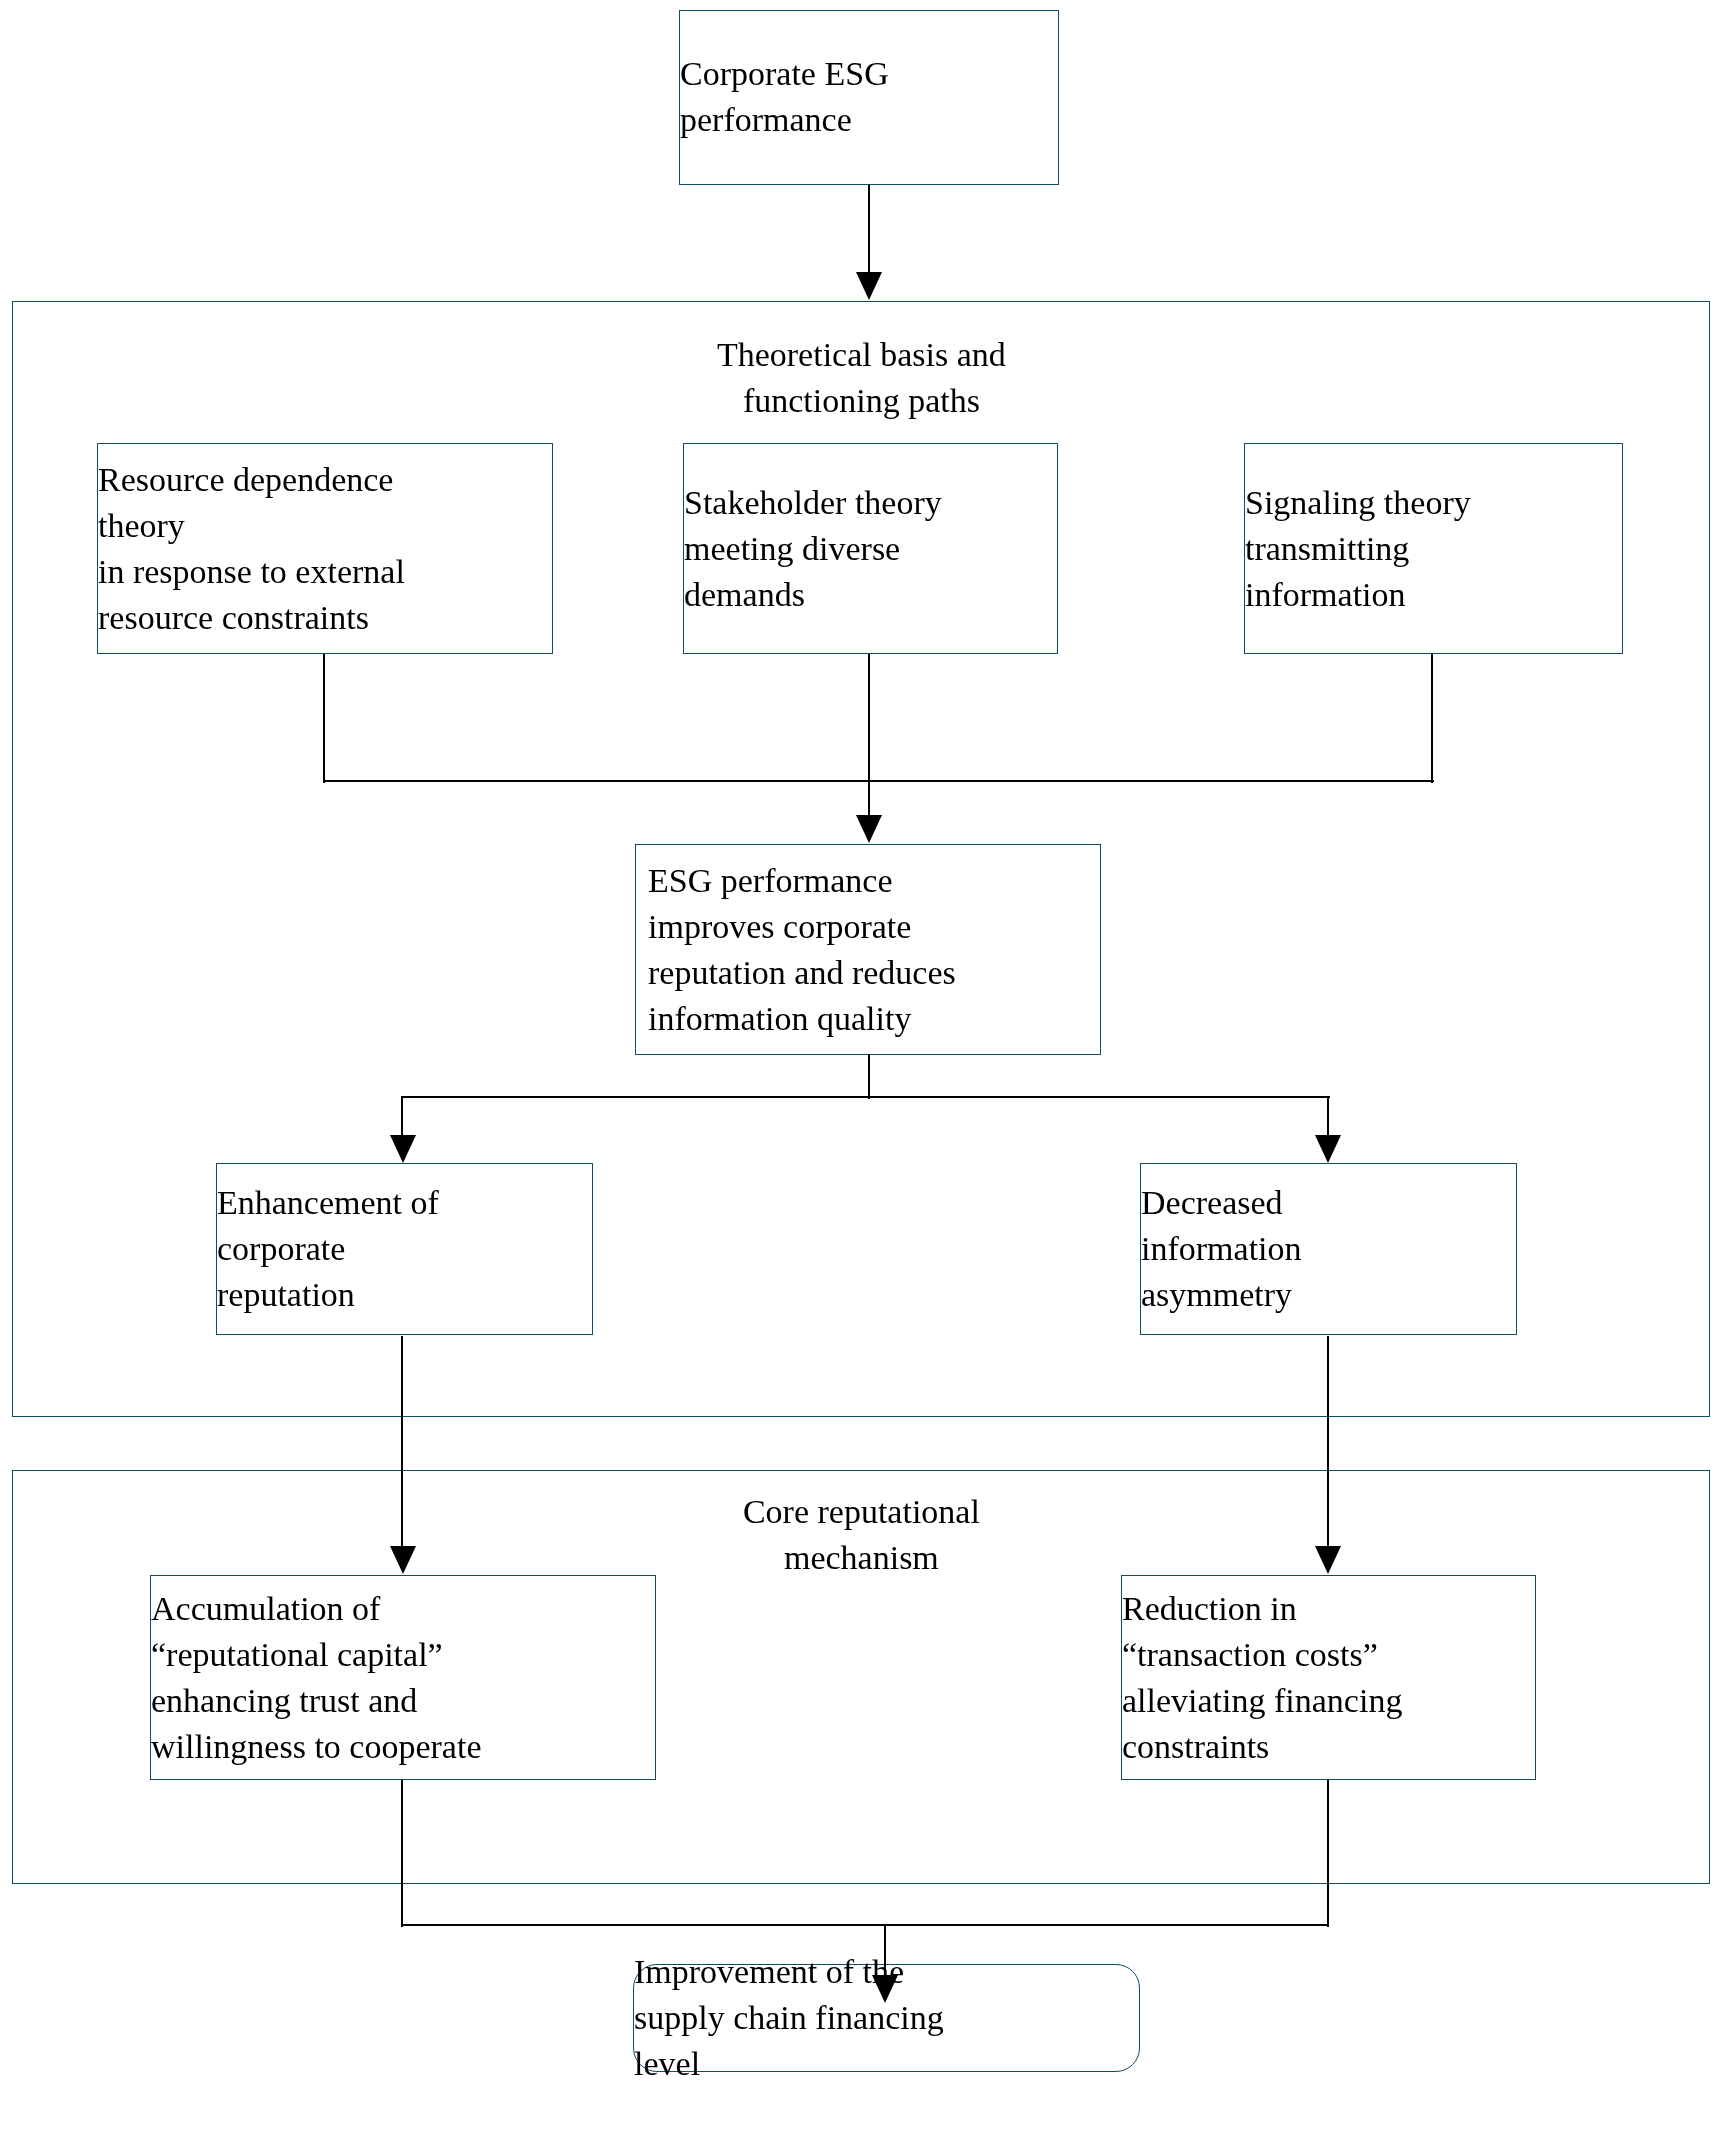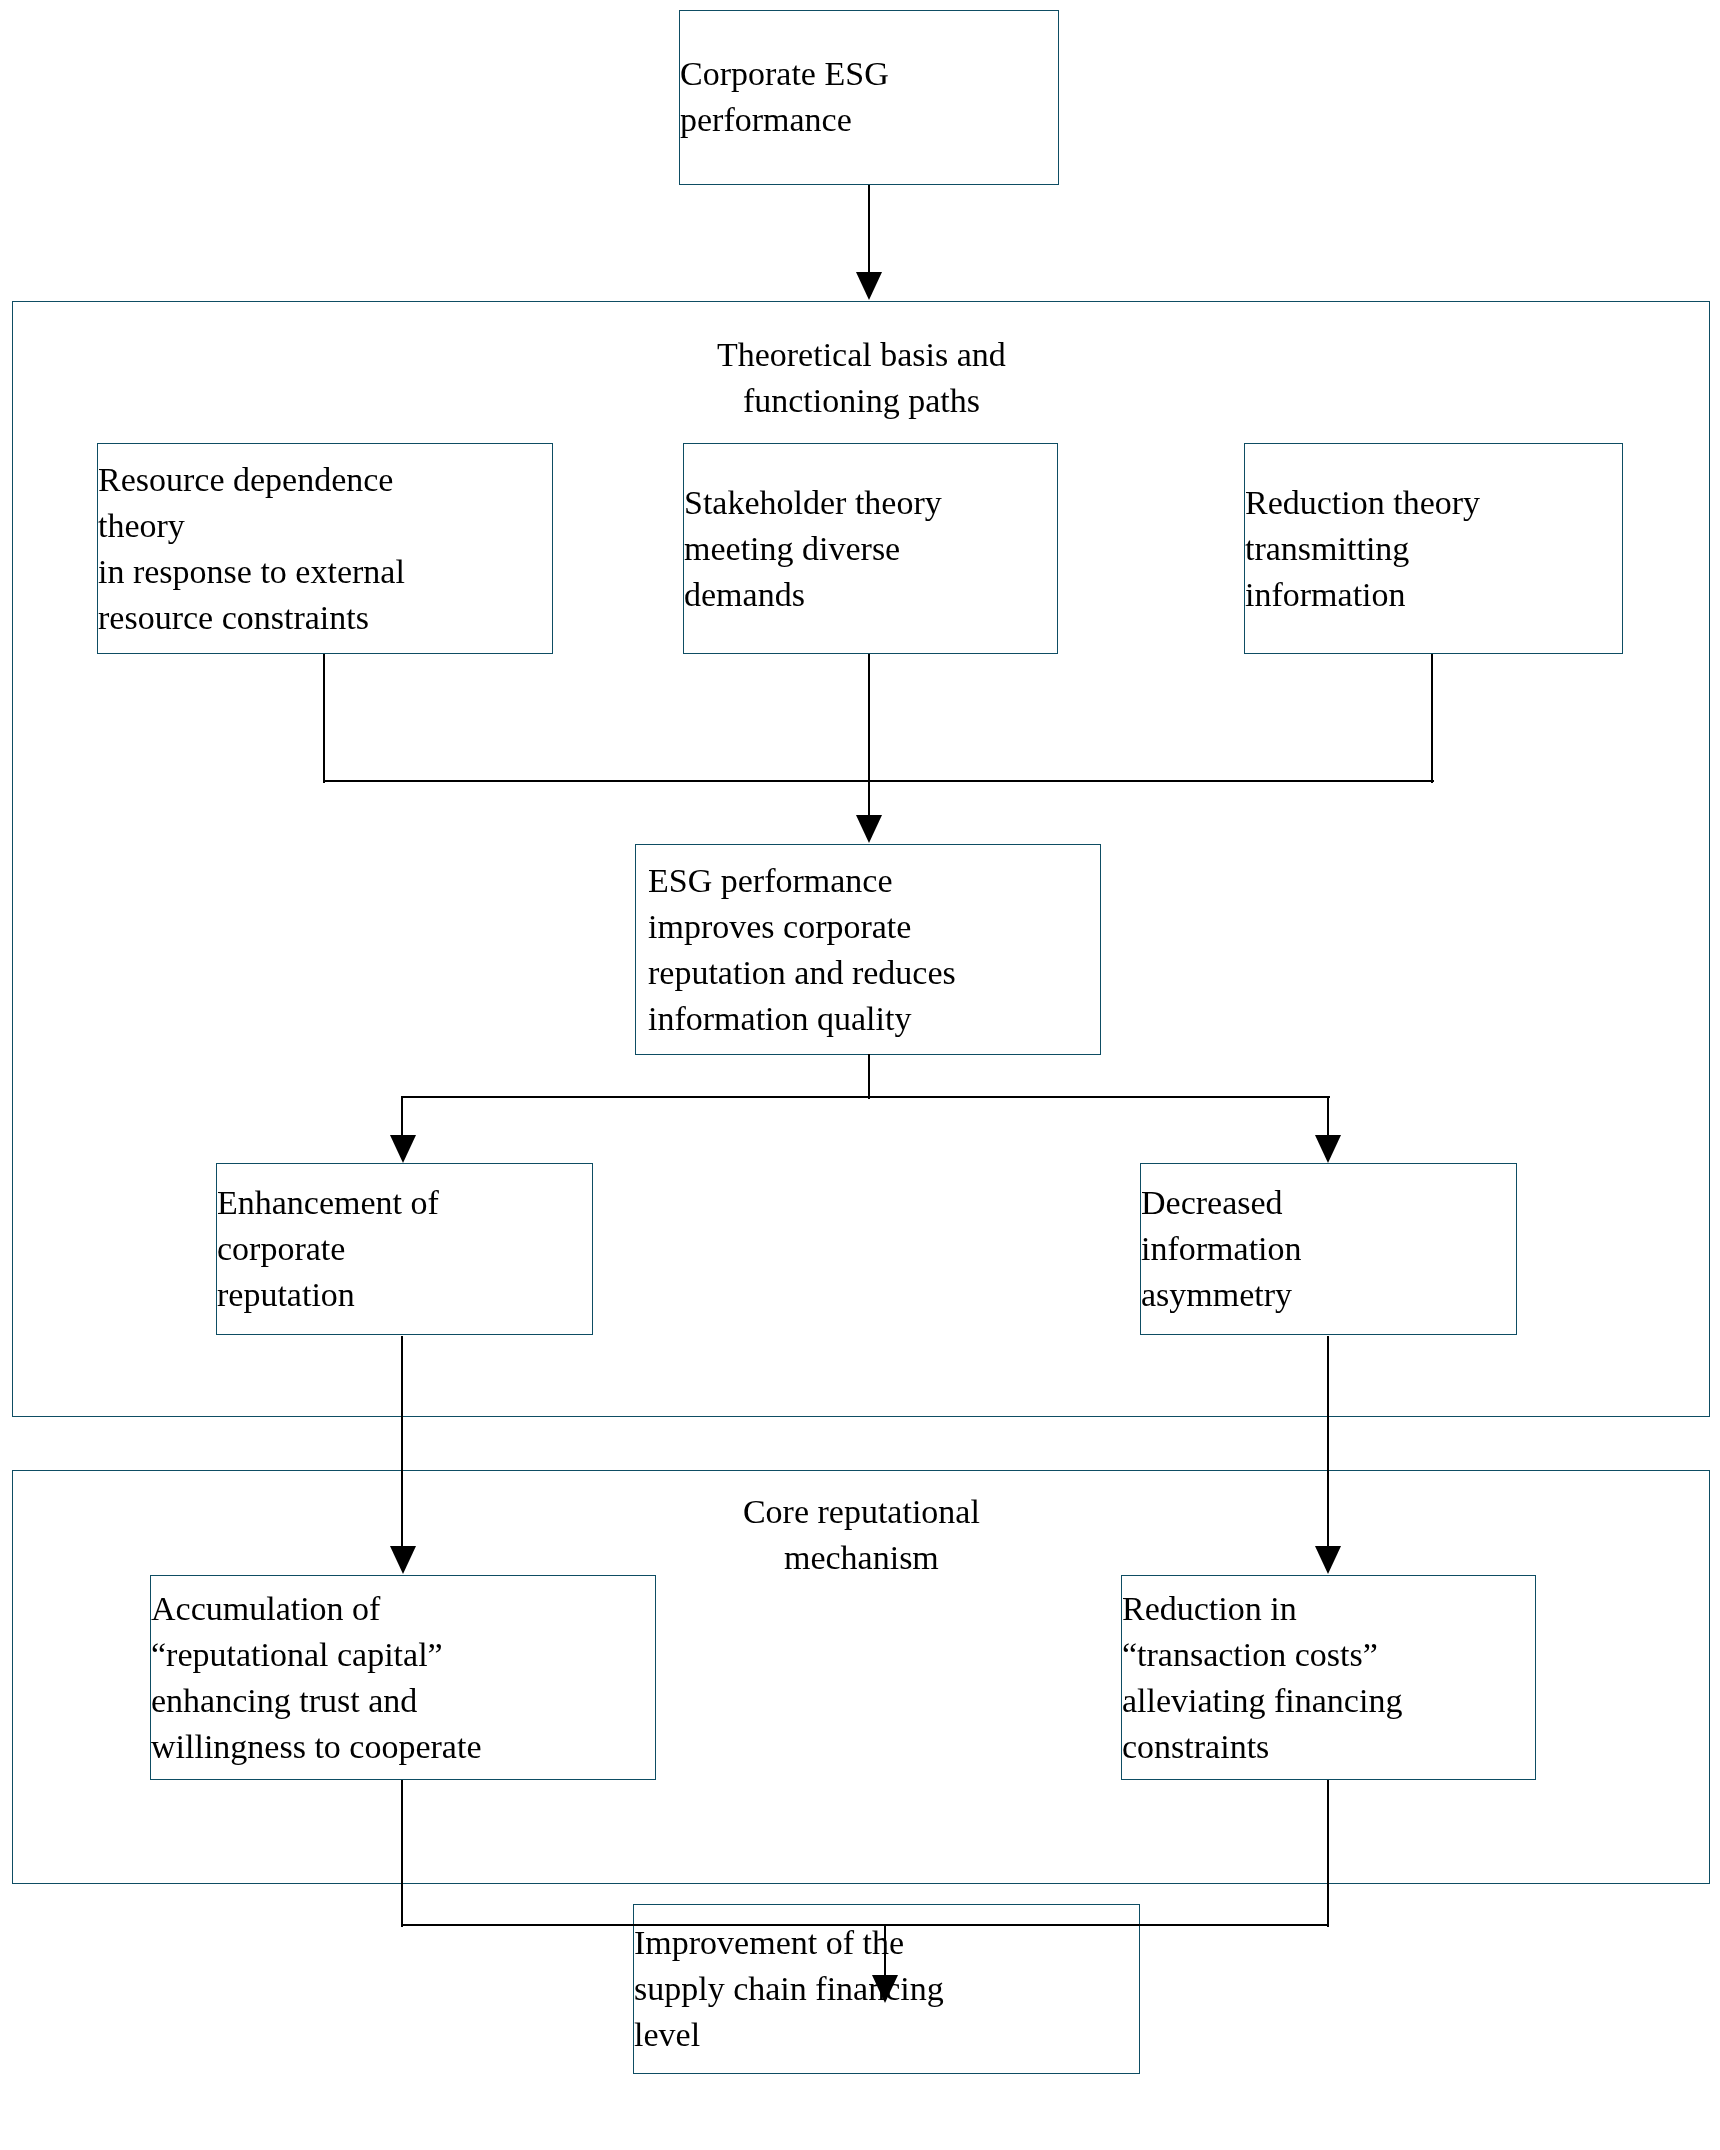--- a/index.html
+++ b/index.html
@@ -86,21 +86,21 @@
     <span class="line">resource constraints</span>
   </div>
 
   <div class="node" style="left:683px; top:443px; width:375px; height:211px;">
     <span class="line">Stakeholder theory</span>
     <span class="line">meeting diverse</span>
     <span class="line">demands</span>
   </div>
 
   <div class="node" style="left:1244px; top:443px; width:379px; height:211px;">
-    <span class="line">Reduction theory</span>
+    <span class="line">Signaling theory</span>
     <span class="line">transmitting</span>
     <span class="line">information</span>
   </div>
 
   <div class="node" style="left:635px; top:844px; width:466px; height:211px;padding-left:12px;">
     <span class="line">ESG performance</span>
     <span class="line">improves corporate</span>
     <span class="line">reputation and reduces</span>
     <span class="line">information quality</span>
   </div>
@@ -124,21 +124,21 @@
     <span class="line">willingness to cooperate</span>
   </div>
 
   <div class="node" style="left:1121px; top:1575px; width:415px; height:205px;">
     <span class="line">Reduction in</span>
     <span class="line">“transaction costs”</span>
     <span class="line">alleviating financing</span>
     <span class="line">constraints</span>
   </div>
 
-  <div class="node" style="left:633px; top:1904px; width:507px; height:170px;">
+  <div class="node" style="left:633px; top:1964px; width:507px; height:108px;border-radius:24px;">
     <span class="line">Improvement of the</span>
     <span class="line">supply chain financing</span>
     <span class="line">level</span>
   </div>
 
   <div class="conn" style="left:868px; top:185px; width:2.4px; height:89px;"></div>
   <div class="arrowhead" style="left:856px; top:272px;"></div>
 
   <div class="conn" style="left:323px; top:654px; width:2.4px; height:129px;"></div>
   <div class="conn" style="left:868px; top:654px; width:2.4px; height:129px;"></div>

